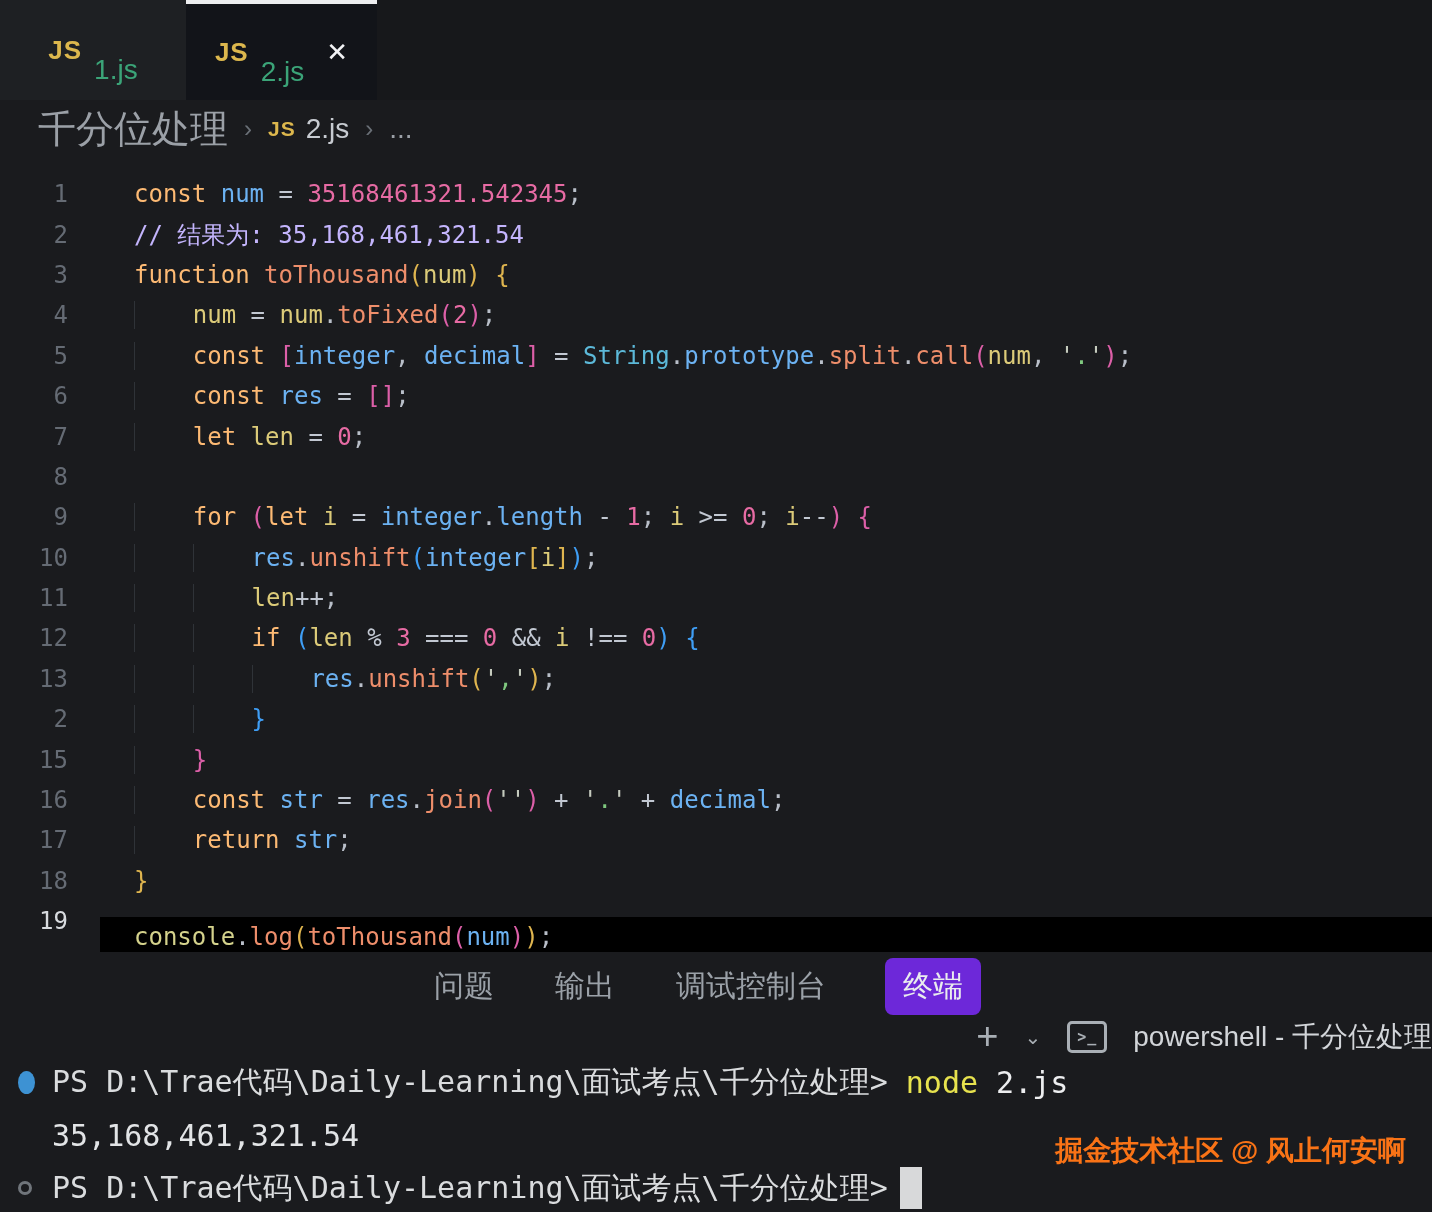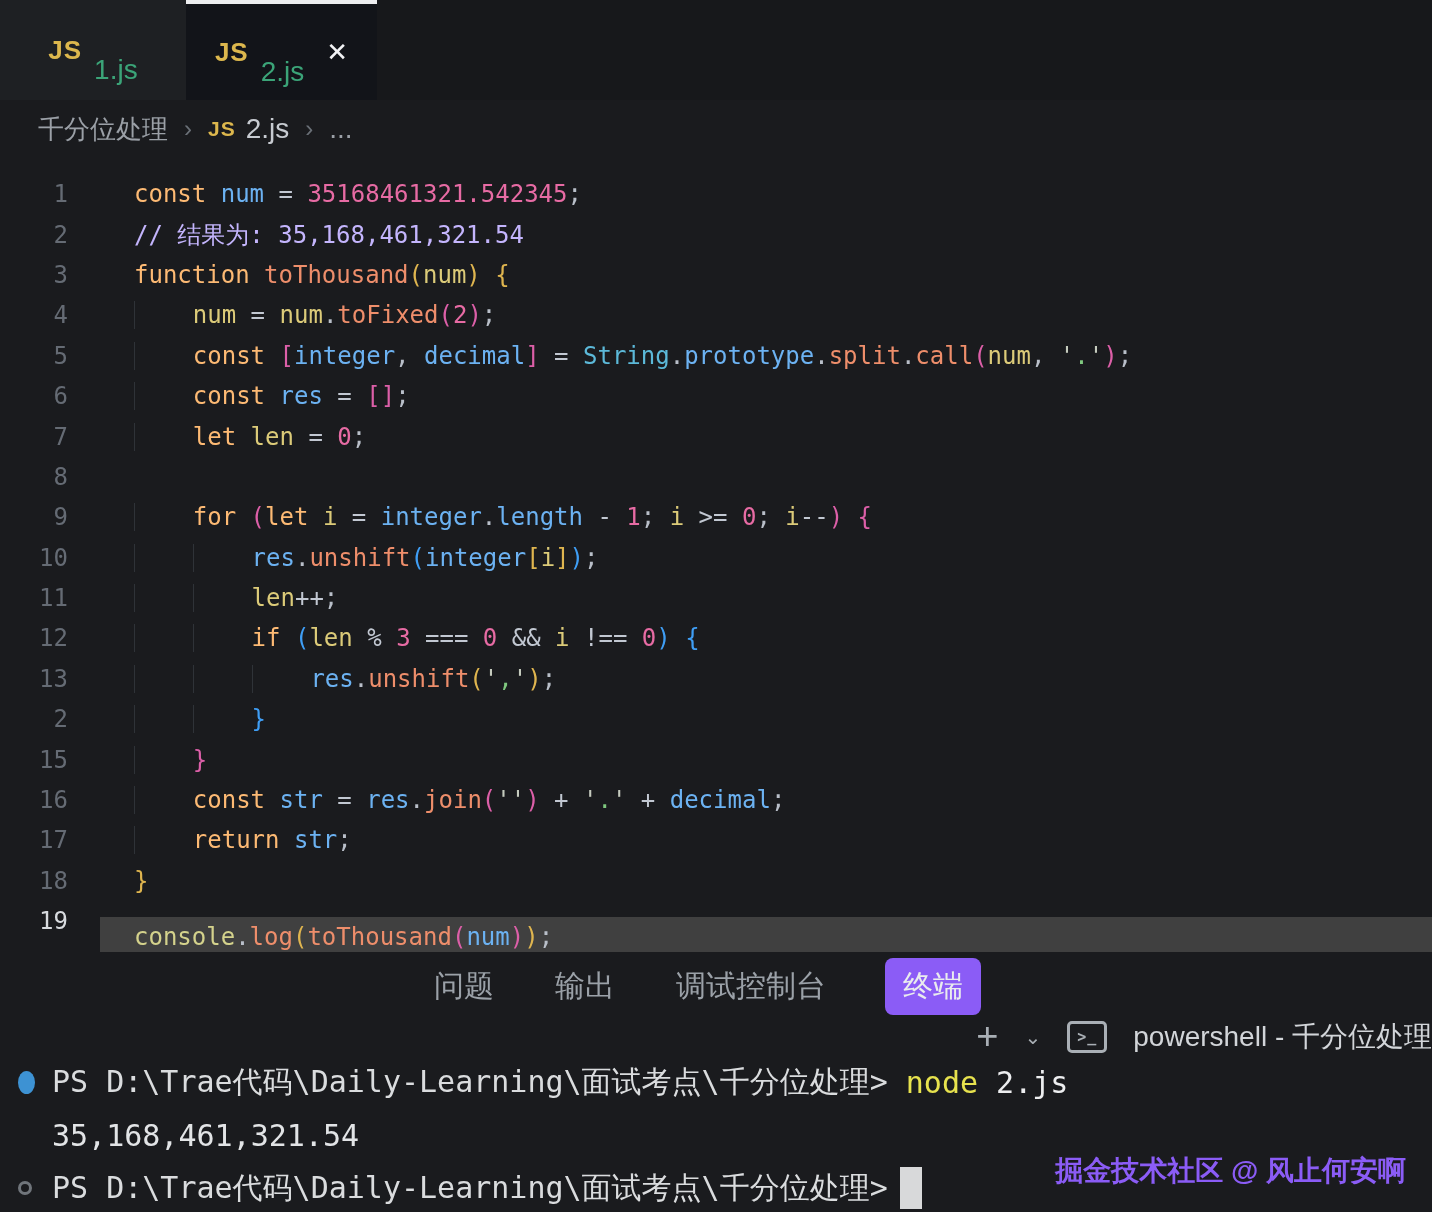--- a/index.html
+++ b/index.html
@@ -12,50 +12,50 @@
          font-size:28px; cursor:default; position:relative; }
   .tab.inactive { width:186px; background:#1E2023; }
   .tab.active { width:191px; background:#121419; border-top:4px solid #EDEEF0; }
   .js-badge { color:#DCB74D; font-weight:700; font-size:26px; letter-spacing:1px; }
   .tab-name { color:#3BA478;margin-top:40px; }
   .tab-close { color:#F2F3F5; font-size:26px; margin-left:10px; }
 
   
   .breadcrumb { height:58px; display:flex; align-items:center; gap:16px;
                 padding-left:38px; background:#1A1B1E; }
-  .crumb-folder { color:#9BA0A7; font-size:26px; }
+  .crumb-folder { color:#9BA0A7; font-size:38px; }
   .crumb-sep { color:#6A7077; font-size:24px; }
   .crumb-file { display:flex; align-items:center; gap:10px; }
   .crumb-file .js-badge { font-size:21px; }
   .crumb-file-name { color:#C7CBD1; font-size:28px; }
   .crumb-more { color:#9BA0A7; font-size:28px; }
 
   
   .editor { height:794px; padding-top:16px; background:#1A1B1E; overflow:hidden; }
   .code-line { display:flex; height:40.4px; align-items:center;
                font-family:"DejaVu Sans Mono", monospace; font-size:24px; }
   .ln { width:100px; flex-shrink:0; text-align:right; padding-right:32px;
         color:#656B74; font-size:24px; }
   .lc-wrap { flex:1; height:100%; display:flex; align-items:center; padding-left:34px; }
   .lc { white-space:pre; }
-  .code-line.active .lc-wrap { background:#404040;margin-top:32px; }
+  .code-line.active .lc-wrap { background:#000000;margin-top:32px; }
   .code-line.active .ln { color:#D8DBDF; }
   .tk-ind { border-left:1px solid #2F3338; white-space:pre; }
   .tk-pl { color:#C8CED8; } .tk-kw { color:#fdba74; } .tk-var { color:#6CB2F2; }
   .tk-mu { color:#DCCB79; } .tk-cs { color:#D4D28C; } .tk-fn { color:#EE8E6B; }
   .tk-num { color:#E76BA4; } .tk-st { color:#7FC87F; } .tk-sq { color:#C5CBBE; }
   .tk-cl { color:#5CB9D9; } .tk-pr { color:#6CB2F2; } .tk-op { color:#C2C8D2; }
   .tk-pu { color:#B9BFC9; } .tk-cm { color:#c4b5fd; }
   .tk-b1 { color:#DFB54F; } .tk-b2 { color:#DC5FA8; } .tk-b3 { color:#3F9EF5; }
 
   
   .panel { height:260px; background:#1A1B1E; }
   .panel-bar { height:76px; display:flex; align-items:center; padding:6px 0 0 38px;flex-direction:column; }
   .panel-tab { font-size:30px; color:#9BA1A8; margin-right:57px; padding:8px 2px; }
-  .panel-tab.active { color:#EAECEE; background:#8b5cf6; border-radius:8px; padding:8px 18px; }
+  .panel-tab.active { color:#EAECEE; background:#6d28d9; border-radius:8px; padding:8px 18px; }
   .panel-actions { margin-left:auto; display:flex; align-items:center; gap:26px;
                    color:#A9AFB5; white-space:nowrap; }
   .plus-icon { font-size:38px; font-weight:300; }
   .chev-icon { font-size:20px; }
   .term-glyph { width:40px; height:32px; border:3px solid #A9AFB5; border-radius:5px;
                 display:flex; align-items:center; justify-content:center;
                 font-family:"DejaVu Sans Mono", monospace; font-size:15px; font-weight:700;
                 color:#A9AFB5; letter-spacing:1px; }
   .shell-label { font-size:28px; color:#D2D5D9; }
 
@@ -65,21 +65,21 @@
   .tline { height:46px; display:flex; align-items:center; white-space:pre;margin-top:7px; }
   .marker { width:36px; flex-shrink:0; display:flex; align-items:center; }
   .dot-blue { width:17px; height:23px; border-radius:50%; background:#3D92D3; margin-left:2px; }
   .dot-hollow { width:14px; height:14px; border-radius:50%; border:3px solid #70757B; margin-left:2px; }
   .t-prompt { color:#DADCDE; }
   .t-y { color:#E7E24E; }
   .t-w { color:#EDEEF0; }
   .t-out { color:#E2E4E6; }
   .cursor-block { display:inline-block; width:22px; height:42px; background:#D8D9DA;
                   margin-left:12px; }
-  .watermark { position:absolute; right:26px; top:124px; color:#8b5cf6; font-size:28px;
+  .watermark { position:absolute; right:26px; top:104px; color:#f97316; font-size:28px;
                font-family:"Liberation Sans", sans-serif; font-weight:700;margin-left:36px; }
 </style>
 </head>
 <body>
 
 <div class="tabbar">
     <div class="tab inactive">
       <span class="js-badge">JS</span>
       <span class="tab-name">1.js</span>
     </div>

